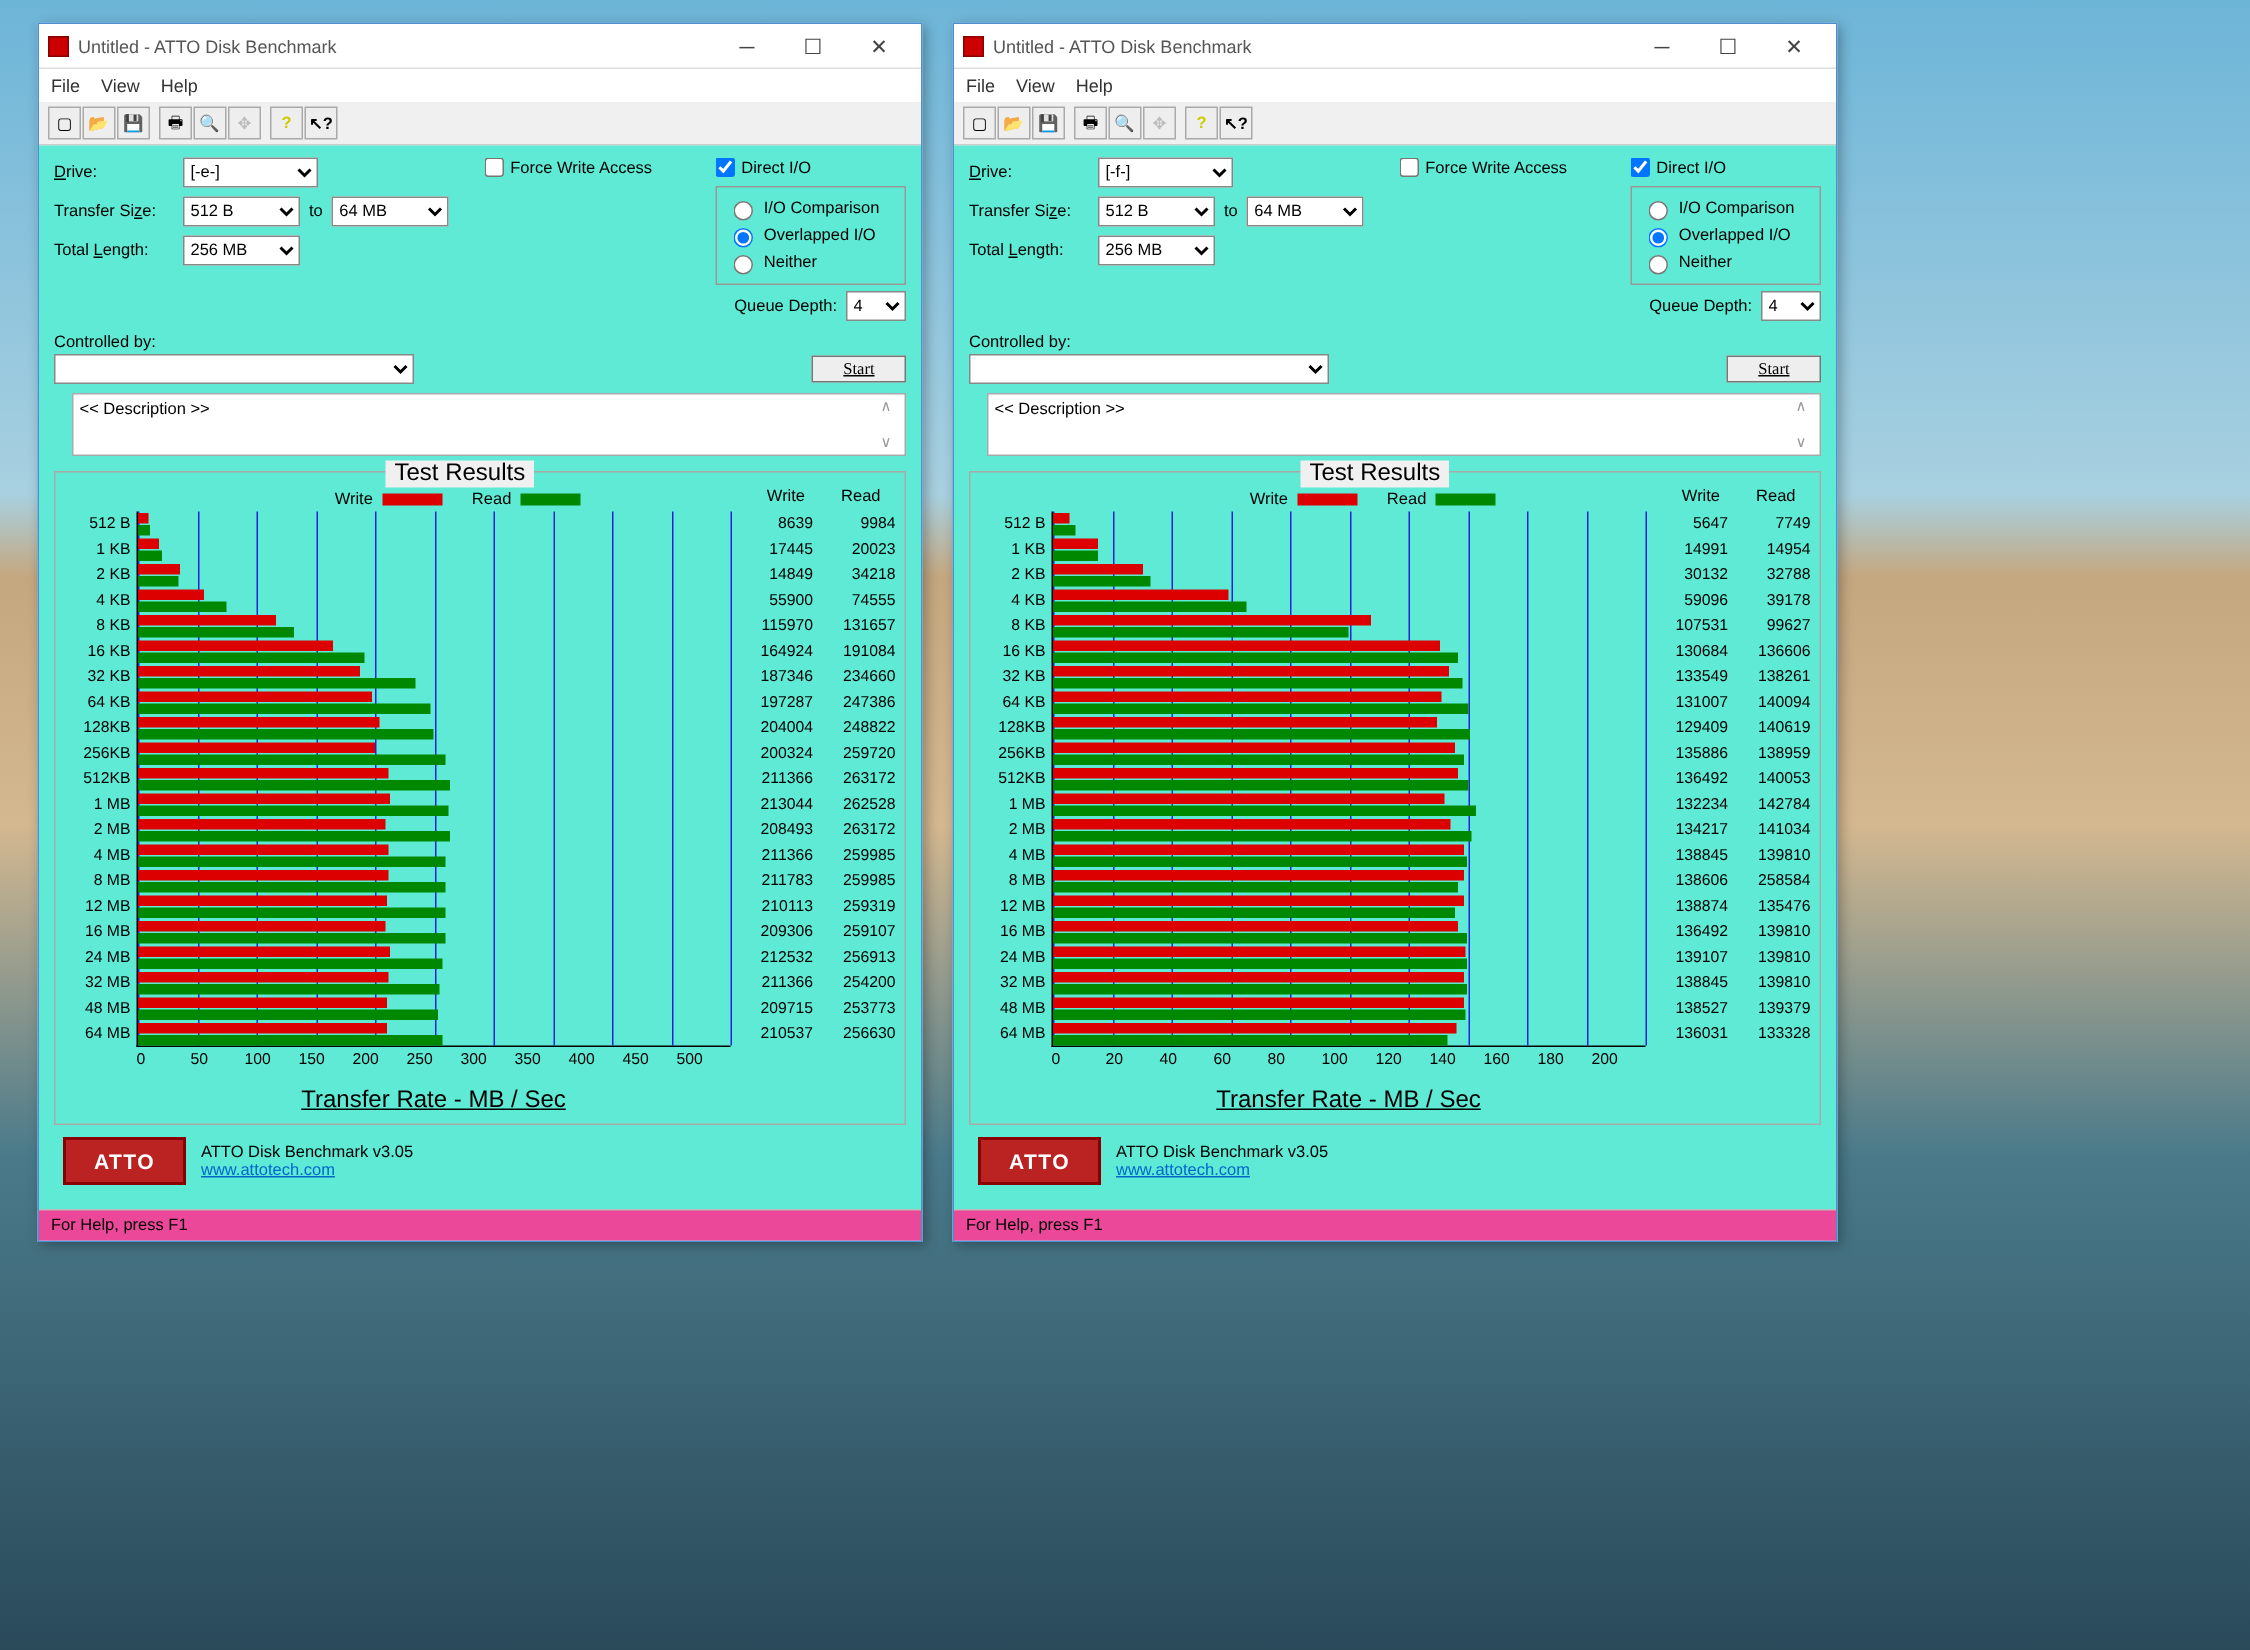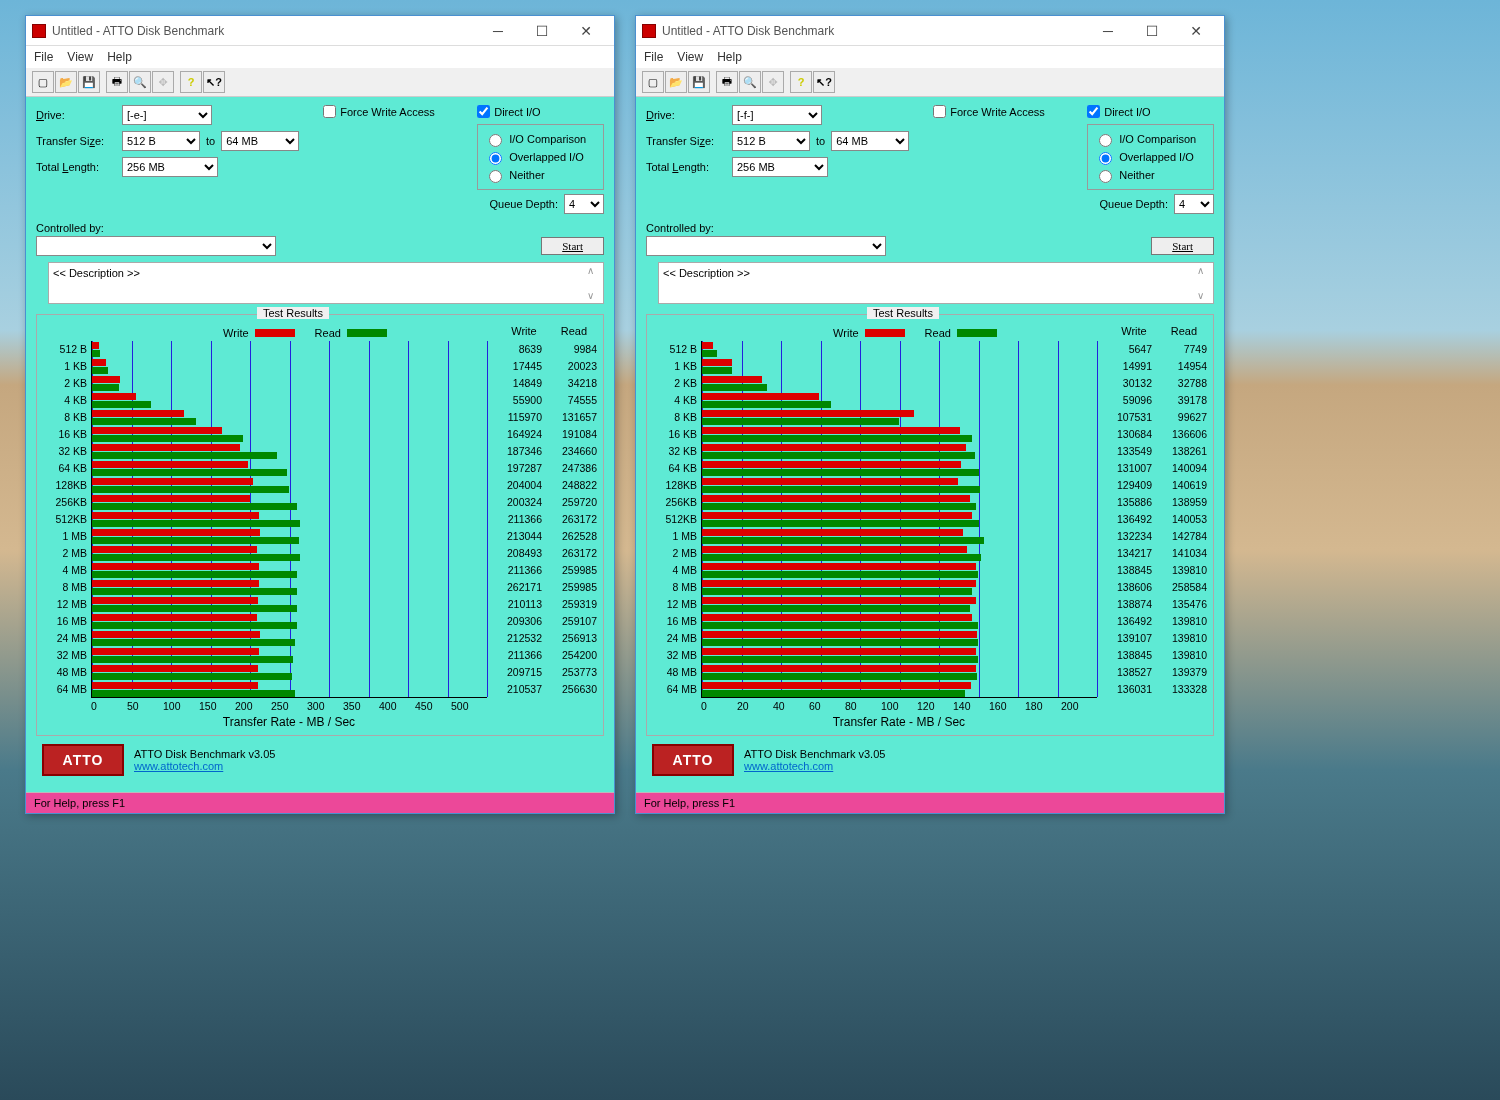--- a/index.html
+++ b/index.html
@@ -100,21 +100,21 @@
 .col-mid { flex: 0 0 130px; }
 .col-right { flex: 1; }
 select, input[type="text"] {
   font-family: Tahoma, sans-serif;
   font-size: 11px;
   background: #fff;
   border: 1px solid #888;
   height: 20px;
 }
 .drive-sel { width: 90px; }
-.tlen-sel { width: 96px; }
+.tlen-sel { width: 78px; }
 .tmin-sel { width: 78px; }
 .tmax-sel { width: 78px; }
 .qd-sel { width: 40px; }
 .radio-group {
   border: 1px solid #999;
   padding: 4px 6px;
   font-size: 11px;
 }
 .radio-group div { margin: 2px 0; display: flex; align-items: center; gap: 4px; }
 .chk { display: flex; align-items: center; gap: 4px; margin-bottom: 6px; }
@@ -158,21 +158,21 @@
   border: 1px solid #aaa;
   position: relative;
   padding: 12px 6px 6px 6px;
 }
 .results-title {
   position: absolute;
   top: -8px;
   left: 220px;
   background: #f0f0f0;
   padding: 0 6px;
-  font-size: 11px;
+  font-size: 16px;
 }
 .legend-row {
   display: flex;
   justify-content: center;
   align-items: center;
   gap: 20px;
   margin-left: 80px;
 }
 .legend-item { display: flex; align-items: center; gap: 6px; }
 .swatch { width: 40px; height: 8px; }
@@ -200,21 +200,21 @@
   position: relative;
   height: 357px;
 }
 .gridlines { position: absolute; left: 0; top: 0; bottom: 0; right: 0; }
 .gridline { position: absolute; top: 0; bottom: 0; width: 1px; background: #22d; }
 .row-pair { height: 17px; position: relative; }
 .bar-w { position: absolute; left: 0; top: 1px; height: 7px; background: #d00; }
 .bar-r { position: absolute; left: 0; top: 9px; height: 7px; background: #080; }
 .xaxis { display: flex; font-size: 10.5px; margin-top: 2px; }
 .xaxis span { flex: 1; text-align: left; }
-.xaxis-label { text-align: center; font-size: 12px; margin-top: 3px; }
+.xaxis-label { text-align: center; font-size: 16px; margin-top: 13px; text-decoration: underline; }
 .vals-col { width: 110px; display: flex; }
 .vals-w, .vals-r { width: 55px; text-align: right; font-size: 10.5px; }
 .vals-w div, .vals-r div { height: 17px; line-height: 17px; }
 .footer-brand {
   display: flex;
   align-items: center;
   gap: 10px;
   padding: 8px 6px;
 }
 .atto-logo {
@@ -501,21 +501,21 @@
                 <div>115970</div>
                 <div>164924</div>
                 <div>187346</div>
                 <div>197287</div>
                 <div>204004</div>
                 <div>200324</div>
                 <div>211366</div>
                 <div>213044</div>
                 <div>208493</div>
                 <div>211366</div>
-                <div>262171</div>
+                <div>211783</div>
                 <div>210113</div>
                 <div>209306</div>
                 <div>212532</div>
                 <div>211366</div>
                 <div>209715</div>
                 <div>210537</div>
               </div>
           <div class="vals-r">
                 <div>9984</div>
                 <div>20023</div>

